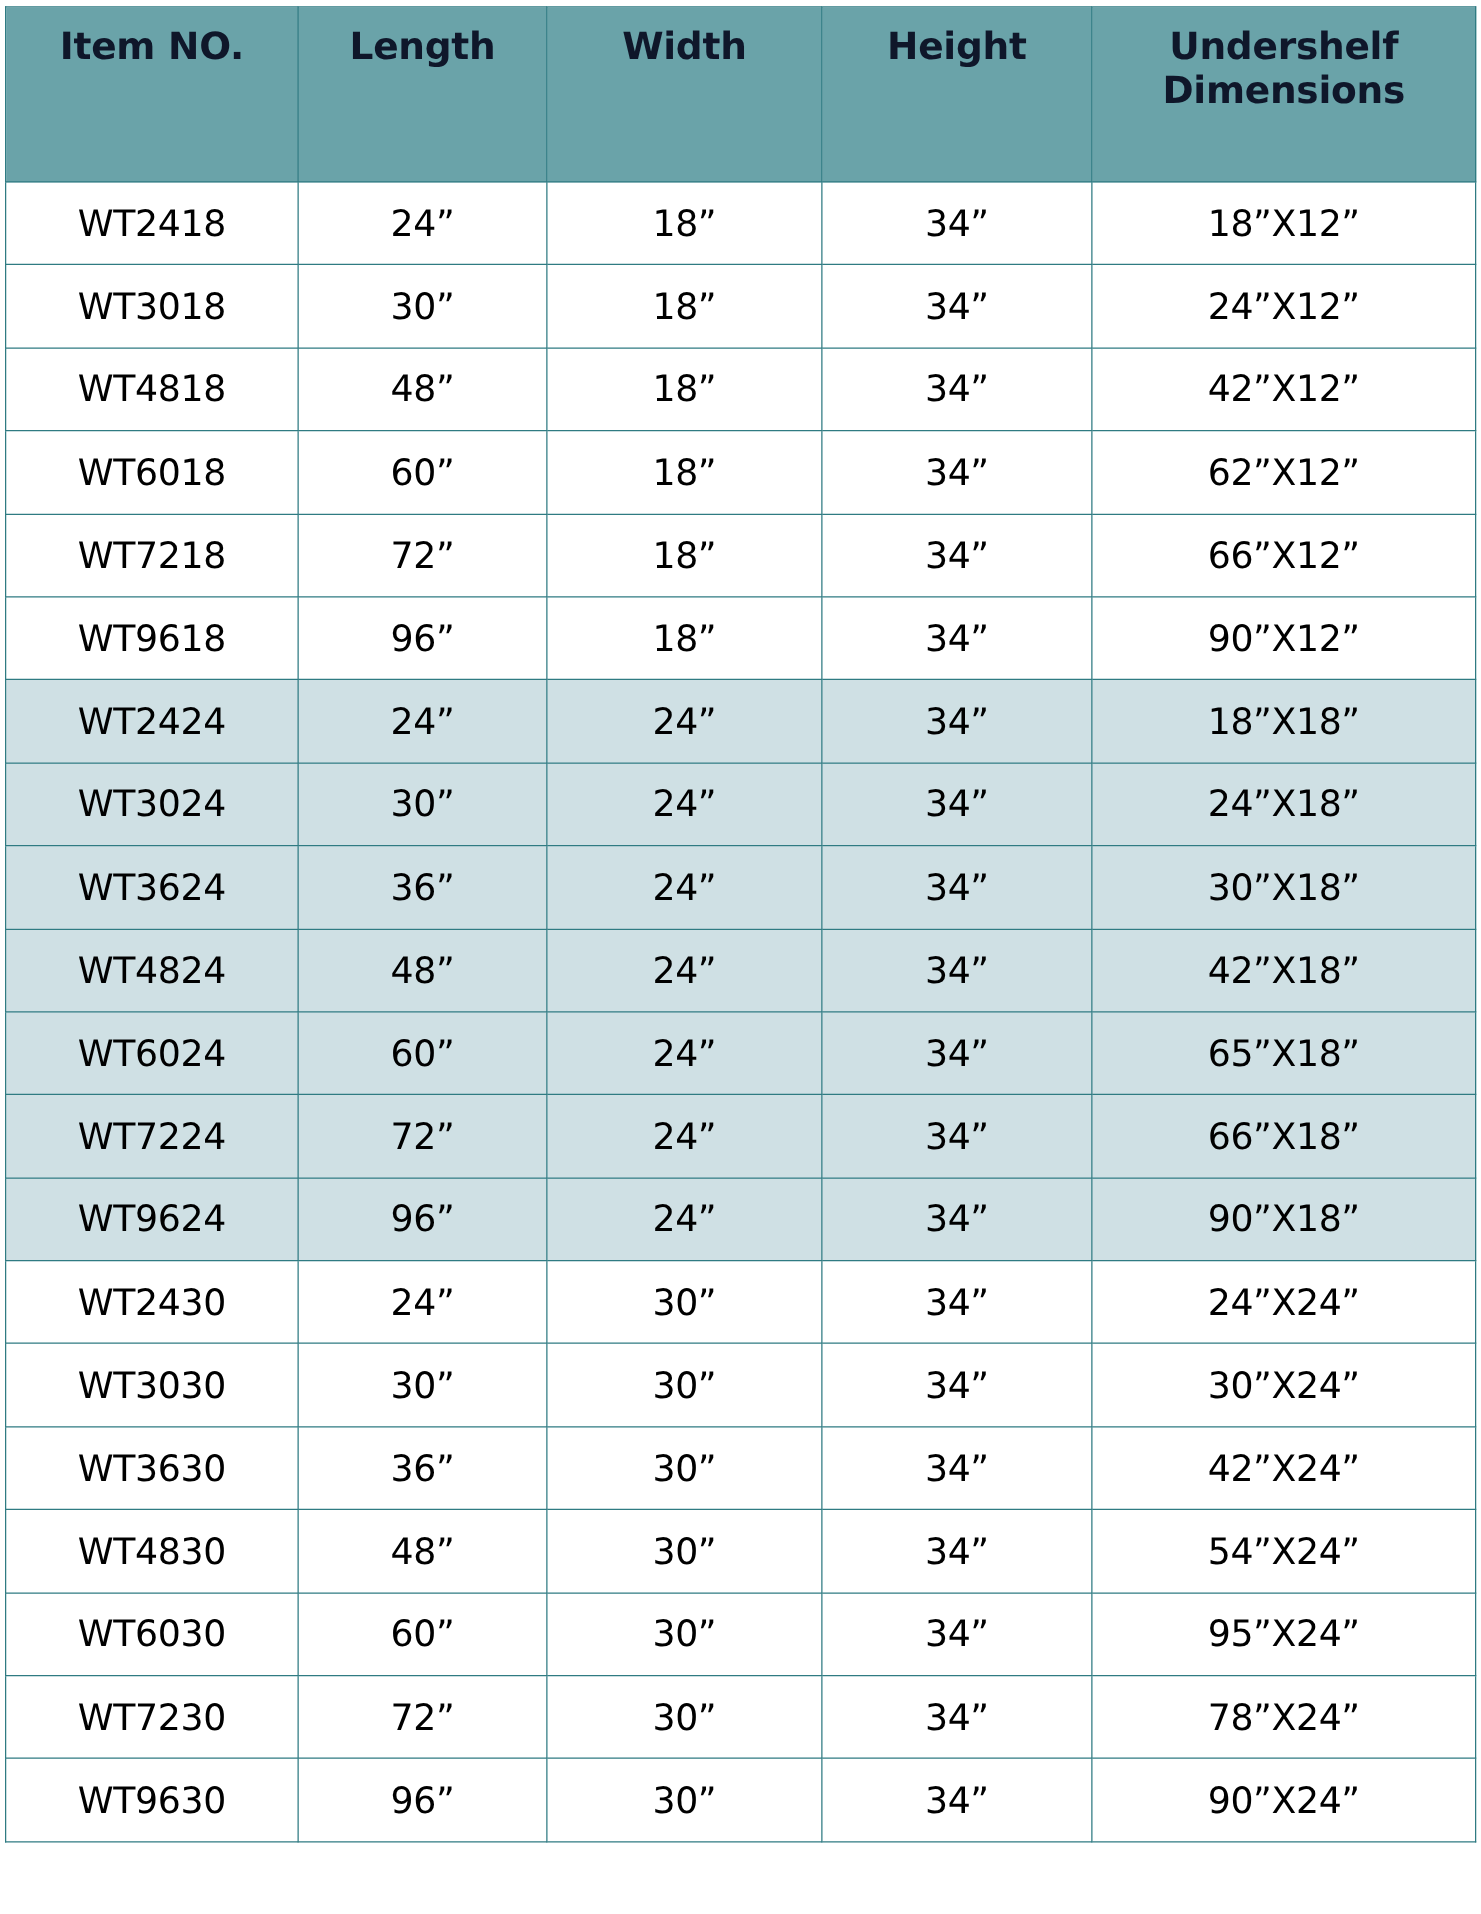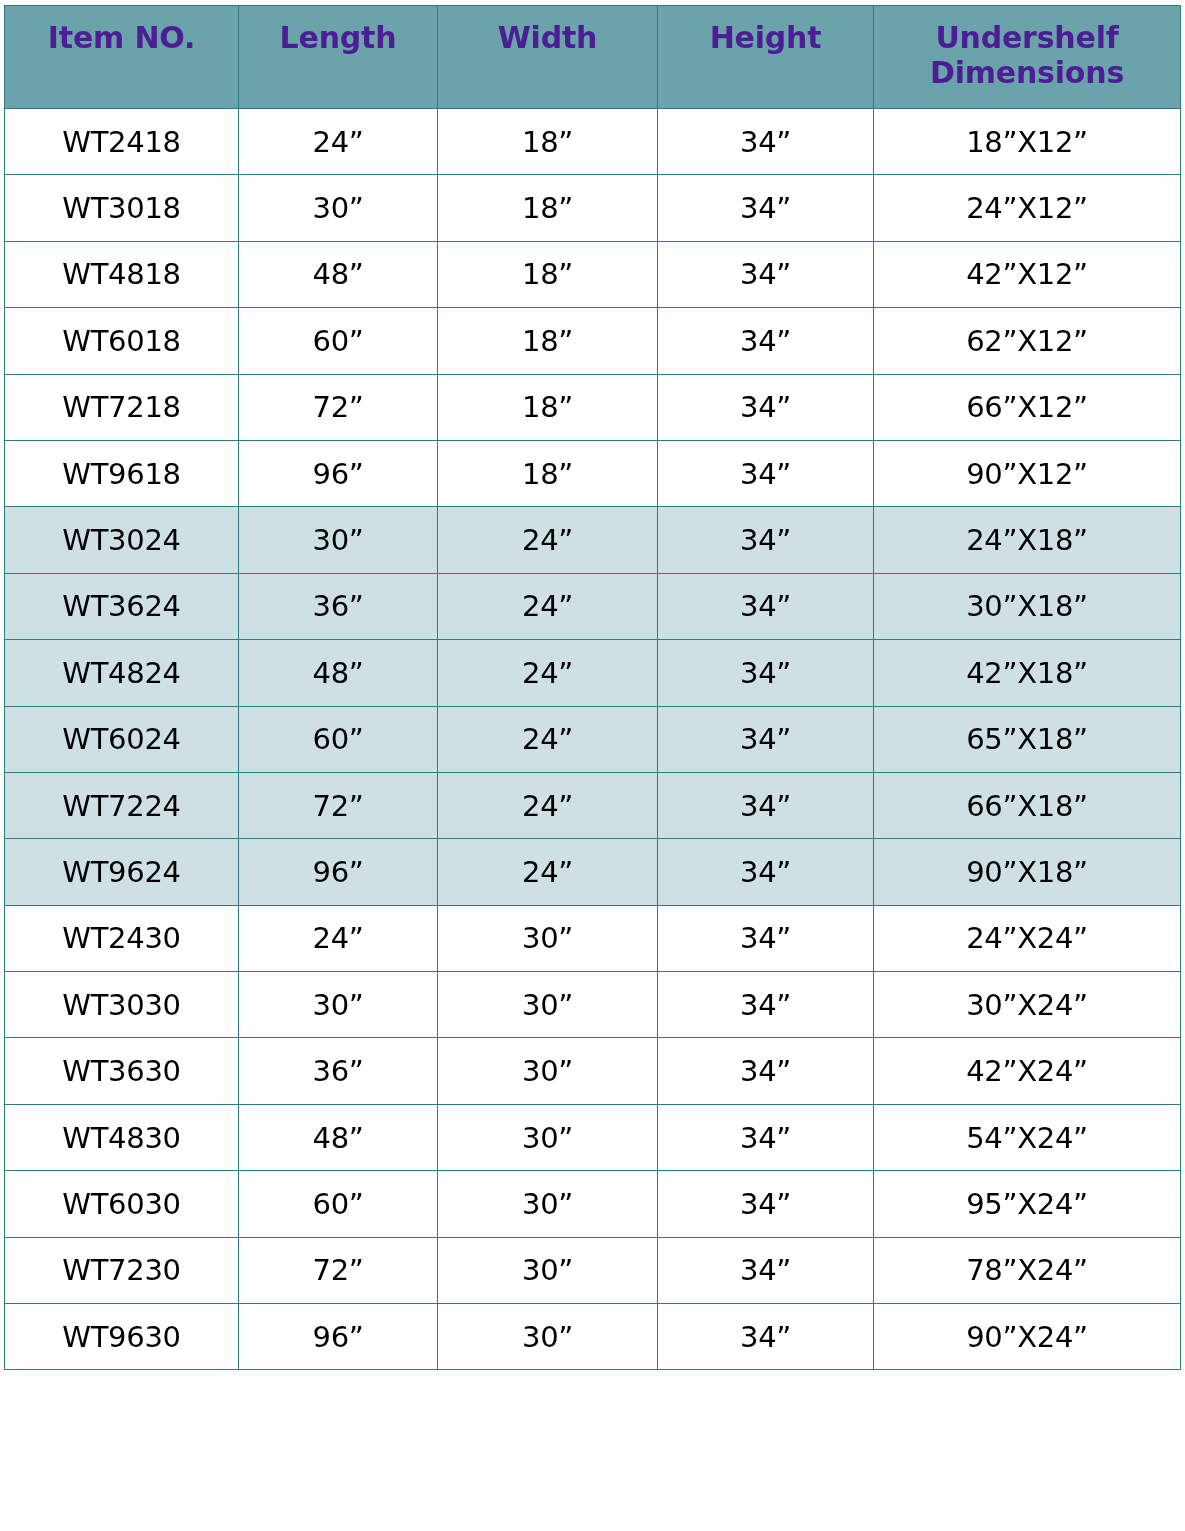--- a/index.html
+++ b/index.html
@@ -34,24 +34,24 @@
   table.specs col.c-under  { width: 307px; }
 
   table.specs th,
   table.specs td {
     border: 1px solid #2f7b82;
     text-align: center;
     box-sizing: border-box;
   }
   table.specs thead th {
     background: #6AA3A9;
-    color: #4c1d95;
+    color: #0f172a;
     font-weight: bold;
     font-size: 30px;
-    height: 103px;
+    height: 140px;
     vertical-align: top;
     padding-top: 14px;
     line-height: 1.17;
     letter-spacing: -0.2px;
   }
   table.specs tbody td {
     height: 66.4px;
     font-size: 29px;
     font-weight: normal;
     color: #000000;
@@ -124,20 +124,27 @@
           <td>66”X12”</td>
         </tr>
         <tr class="plain">
           <td>WT9618</td>
           <td>96”</td>
           <td>18”</td>
           <td>34”</td>
           <td>90”X12”</td>
         </tr>
         <tr class="shaded">
+          <td>WT2424</td>
+          <td>24”</td>
+          <td>24”</td>
+          <td>34”</td>
+          <td>18”X18”</td>
+        </tr>
+        <tr class="shaded">
           <td>WT3024</td>
           <td>30”</td>
           <td>24”</td>
           <td>34”</td>
           <td>24”X18”</td>
         </tr>
         <tr class="shaded">
           <td>WT3624</td>
           <td>36”</td>
           <td>24”</td>

